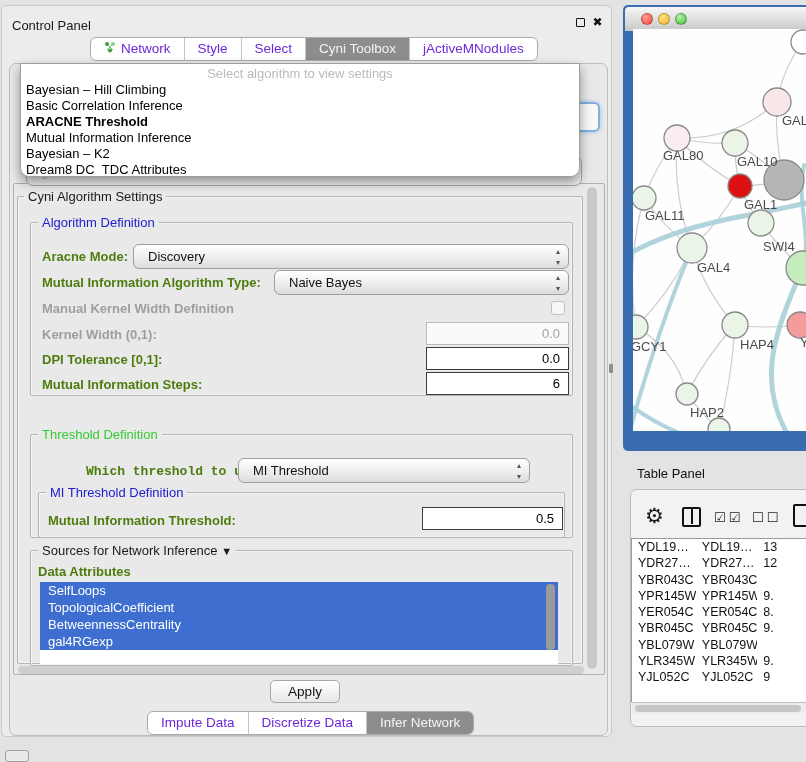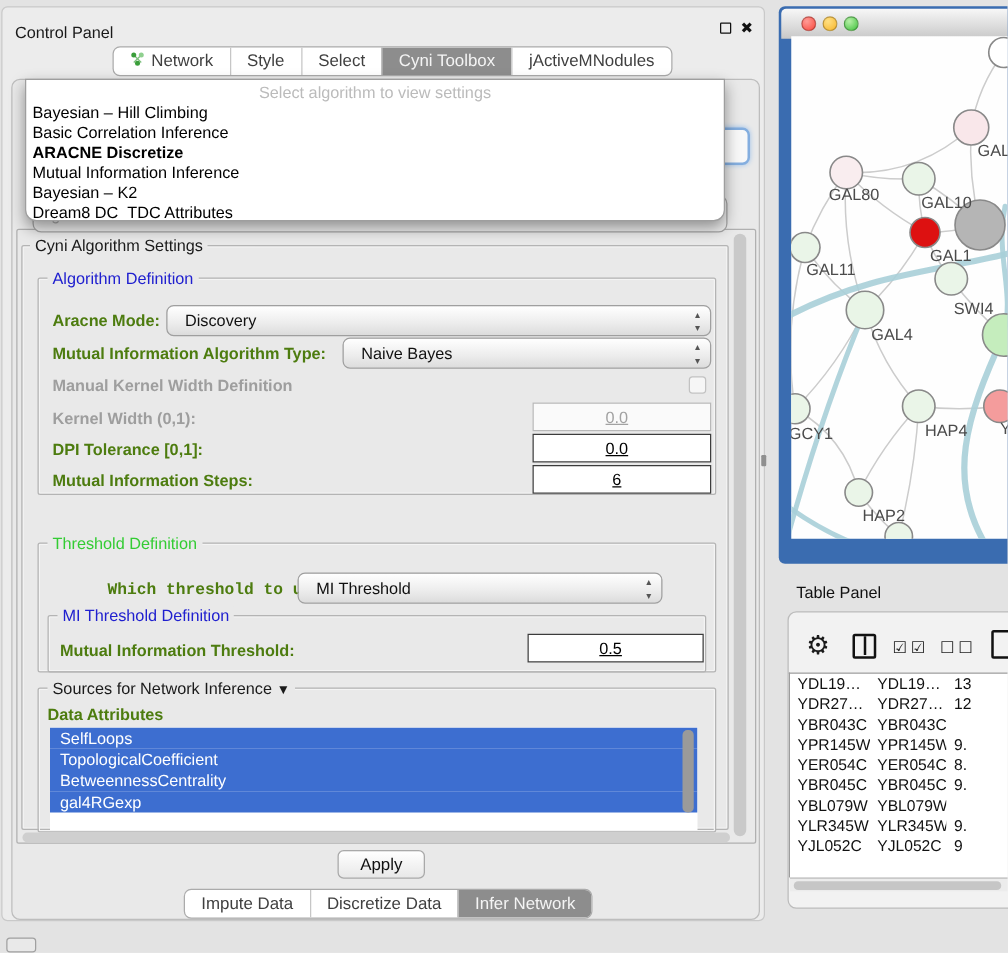--- a/index.html
+++ b/index.html
@@ -10,21 +10,21 @@
   
   #cp { left:1px; top:5px; width:611px; height:732px; background:#ececec;
         border:1px solid #c9c9c9; border-radius:5px; }
   #cp-title { left:10px; top:12px; font-size:13px; color:#1a1a1a; }
   .win-ico { top:10px; width:13px; height:13px; text-align:center; line-height:13px; }
   #float-ico { right:26px; top:12px; width:9px; height:9px; border:1.6px solid #111; border-radius:1px; }
   #close-ico { right:7px; top:10px; font-size:12px; font-weight:bold; color:#111; }
 
   .segbar { display:flex; height:24px; background:#fff; border:1px solid #ababab;
             border-radius:6px; overflow:hidden; align-items:stretch; }
-  .seg { padding:0 13px; line-height:22px; font-size:13.5px; color:#404040;
+  .seg { padding:0 13px; line-height:22px; font-size:13.5px; color:#6d28d9;
          border-left:1px solid #c6c6c6; display:flex; align-items:center; gap:5px; }
   .seg:first-child { border-left:none; }
   .seg.sel { background:#8d8d8d; color:#f4f4f4; }
   #top-tabs { left:88px; top:31px; }
   #bottom-tabs { left:145px; top:705px; }
 
   #inner { left:7px; top:57px; width:599px; height:673px; background:#e9e9e9;
            border:1px solid #bdbdbd; border-radius:7px; }
 
   
@@ -49,21 +49,21 @@
   .fs { position:absolute; border:1px solid #b4b4b4; border-radius:2px;
         box-shadow:inset 0 0 0 1px #f4f4f4; }
   .legend { position:absolute; background:#e9e9e9; padding:0 4px; font-size:13px; z-index:3; }
   .lg-black { color:#1a1a1a; } .lg-blue { color:#2020cf; } .lg-green { color:#33cc33; }
   .blab { font-weight:bold; font-size:13px; color:#4d7c0f; }
   .blab.dis { color:#9e9e9e; }
   .combo { position:absolute; height:25px; background:linear-gradient(#ffffff,#ececec 60%,#dcdcdc);
            border:1px solid #9f9f9f; border-radius:6px; }
   .combo .val { position:absolute; left:14px; top:4px; font-size:13px; color:#111; }
   .combo .arr { position:absolute; right:8px; top:1px; font-size:8px; color:#555; line-height:11px; text-align:center; }
-  .nfield { position:absolute; height:23px; background:#fff; text-align:center; padding:3px 8px 0 0; font-size:13px;text-decoration:underline; }
+  .nfield { position:absolute; height:23px; background:#fff; text-align:right; padding:3px 8px 0 0; font-size:13px; }
   .nfield.dis { background:#fafafa; border:1px solid #b8b8b8; color:#a2a2a2; }
   .nfield.en { border:1.5px solid #3c3c3c; color:#000; }
   .cbx { position:absolute; width:14px; height:14px; border:1px solid #c2c2c2; border-radius:3px; background:#f6f6f6; }
   #attr-list { left:38px; top:576px; width:518px; height:82px; background:#fff; overflow:hidden; }
   .attr-item { height:17px; line-height:17px; padding-left:8px; background:#3d6ed0; color:#fff; font-size:13px; }
   #attr-sb { left:544px; top:578px; width:9px; height:66px; background:#9a9a9a; border-radius:4px; }
   #hsb { left:16px; top:660px; width:566px; height:8px; background:#cfcfcf; border-radius:4px; }
 
   #apply { left:268px; top:674px; width:70px; height:23px; background:linear-gradient(#ffffff,#e8e8e8);
            border:1px solid #a9a9a9; border-radius:5px; text-align:center; line-height:21px; font-size:13.5px; }
@@ -137,21 +137,21 @@
   <div class="abs" id="focus-combo"></div>
   <div class="abs" id="hidden-combo">
     <span>gal-filtered.sif default node</span>
   </div>
 
   <div class="abs" id="popup">
     <div id="popup-ph">Select algorithm to view settings</div>
     <div id="popup-items">
         <div class="popup-item">Bayesian – Hill Climbing</div>
         <div class="popup-item">Basic Correlation Inference</div>
-        <div class="popup-item bold">ARACNE Discretize</div>
+        <div class="popup-item bold">ARACNE Threshold</div>
         <div class="popup-item">Mutual Information Inference</div>
         <div class="popup-item">Bayesian – K2</div>
         <div class="popup-item">Dream8 DC_TDC Attributes</div>
       </div>
   </div>
 
   <div class="abs" id="scrollpane"></div>
   <div class="abs vthumb"></div>
 
   <div class="abs fs" style="left:15px;top:190px;width:566px;height:468px;"></div>

